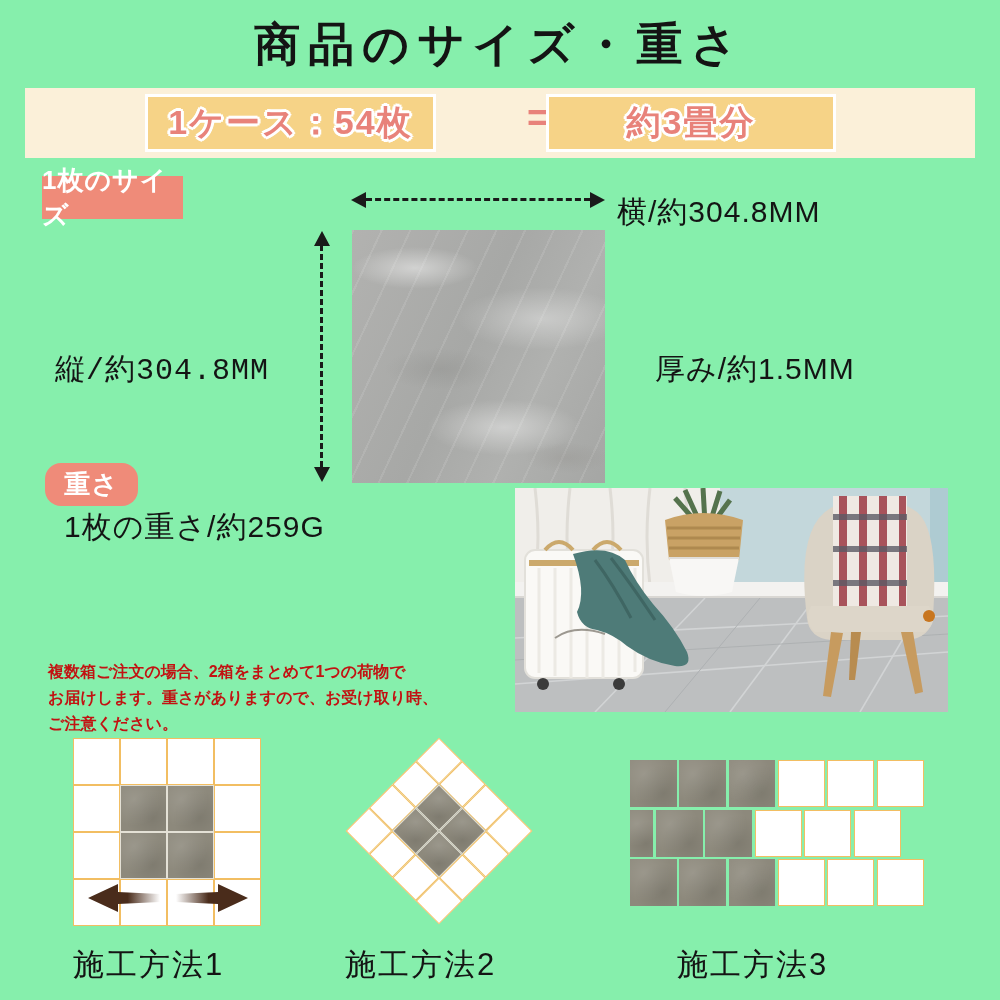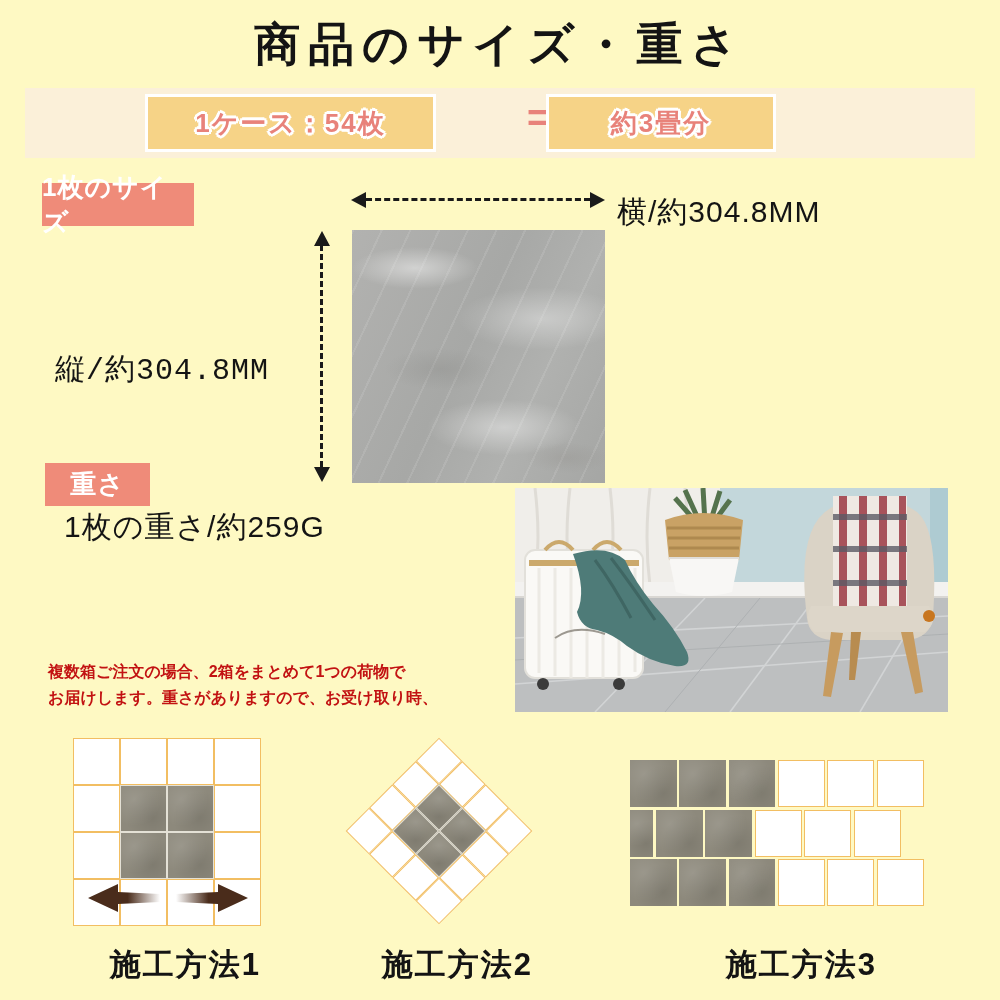--- a/index.html
+++ b/index.html
@@ -1,39 +1,39 @@
 <!DOCTYPE html>
 <html><head>
 <meta charset="utf-8">
 <style>
   html,body{margin:0;padding:0;background:#ffffff;}
-  #page{position:relative;width:1000px;height:1000px;background:#fef9c3;overflow:hidden;
+  #page{position:relative;width:1000px;height:1000px;background:#86efac;overflow:hidden;
         font-family:"Liberation Sans",sans-serif;color:#141414;}
 
   
   .page-title{position:absolute;left:0;top:14px;width:1000px;text-align:center;
     font-size:46px;font-weight:bold;letter-spacing:8px;color:#141414;}
 
   
   .banner{position:absolute;left:25px;top:88px;width:950px;height:70px;background:#FBF0D9;}
   .ybox{position:absolute;top:6px;height:58px;background:#F6D387;border:3px solid #ffffff;
     box-sizing:border-box;display:flex;align-items:center;justify-content:center;}
   .ybox-case{left:120px;width:291px;}
-  .ybox-tatami{left:521px;width:230px;}
-  .outlined{color:#E8827A;font-weight:bold;font-size:26px;letter-spacing:2px;
+  .ybox-tatami{left:521px;width:290px;}
+  .outlined{color:#E8827A;font-weight:bold;font-size:34px;letter-spacing:2px;
     text-shadow:-2px -2px 0 #fff,2px -2px 0 #fff,-2px 2px 0 #fff,2px 2px 0 #fff,
                 0 -3px 0 #fff,0 3px 0 #fff,-3px 0 0 #fff,3px 0 0 #fff;}
   .equals{position:absolute;left:453px;top:9px;width:120px;text-align:center;
     font-size:38px;font-weight:bold;color:#E8827A;}
 
   
   .salmon-label{position:absolute;background:#EF8B79;color:#ffffff;font-weight:bold;
     display:flex;align-items:center;justify-content:center;font-size:26px;letter-spacing:1px;}
-  .label-size{left:42px;top:183px;width:152px;height:43px;}
-  .label-weight{left:45px;top:463px;width:105px;height:43px;}
+  .label-size{left:42px;top:176px;width:141px;height:43px;}
+  .label-weight{left:45px;top:463px;width:93px;height:43px;border-radius:16px;}
 
   
   .meas{position:absolute;font-size:30px;color:#141414;letter-spacing:1px;white-space:nowrap;margin-top:8px;}
   .meas-width{left:617px;top:184px;}
   .meas-height{left:55px;top:341px;font-family:Liberation Mono, monospace;}
   .meas-thickness{left:655px;top:341px;}
 
   
   .h-dash{position:absolute;left:366px;top:198px;width:224px;height:0;border-top:3px dashed #1a1a1a;}
   .head{position:absolute;width:0;height:0;}
@@ -80,22 +80,22 @@
   .m3-grid{position:absolute;left:630px;top:760px;width:296px;}
   .brick-row{display:flex;height:47px;margin-bottom:2.5px;}
   .brick{height:47px;box-sizing:border-box;margin-right:2.5px;}
   .brick.w{background:#ffffff;border:1.5px solid #F2BE62;width:47px;}
   .brick.g{width:47px;background:
       radial-gradient(circle at 30% 30%, rgba(255,255,255,.12), rgba(255,255,255,0) 60%),
       radial-gradient(circle at 70% 70%, rgba(0,0,0,.10), rgba(0,0,0,0) 60%),
       #8D897C;}
   .brick.gh{width:23px;}
 
-  .method-label{position:absolute;top:944px;font-size:31px;font-weight:bold;color:#141414;
-    text-align:right;letter-spacing:2px;white-space:nowrap;}
+  .method-label{position:absolute;top:944px;font-size:31px;font-weight:normal;color:#141414;
+    text-align:left;letter-spacing:2px;white-space:nowrap;}
   .ml1{left:73px;width:188px;} .ml2{left:345px;width:188px;} .ml3{left:677px;width:200px;}
 </style>
 </head>
 <body>
 
 <div id="page">
 
   <div class="page-title">商品のサイズ・重さ</div>
 
   <div class="banner">
@@ -114,26 +114,28 @@
   <div class="head head-left"></div>
   <div class="head head-right"></div>
   <div class="meas meas-width">横/約304.8MM</div>
 
   <div class="v-dash"></div>
   <div class="head head-up"></div>
   <div class="head head-down"></div>
   <div class="meas meas-height">縦/約304.8MM</div>
 
   <div class="tile-swatch"></div>
+  <div class="meas meas-thickness">厚み/約1.5MM</div>
 
   <div class="salmon-label label-weight">重さ</div>
   <div class="weight-line wl1">1枚の重さ/約259G</div>
   <div class="note">
     <div>複数箱ご注文の場合、2箱をまとめて1つの荷物で</div>
     <div>お届けします。重さがありますので、お受け取り時、</div>
+    <div>ご注意ください。</div>
   </div>
 
   <svg class="room-photo" viewBox="0 0 433 224" aria-hidden="true">
 
     <rect x="0" y="0" width="433" height="108" fill="#C3D7DB"></rect>
     <rect x="415" y="0" width="18" height="120" fill="#AECBD2"></rect>
 
     <rect x="0" y="0" width="205" height="100" fill="#F0EEEA"></rect>
     <path d="M20 0 q6 50 0 98 M55 0 q-6 50 0 98 M95 0 q6 50 0 98 M135 0 q-6 50 0 98 M170 0 q5 50 0 98" stroke="#DFDCD6" stroke-width="3" fill="none"></path>
 

